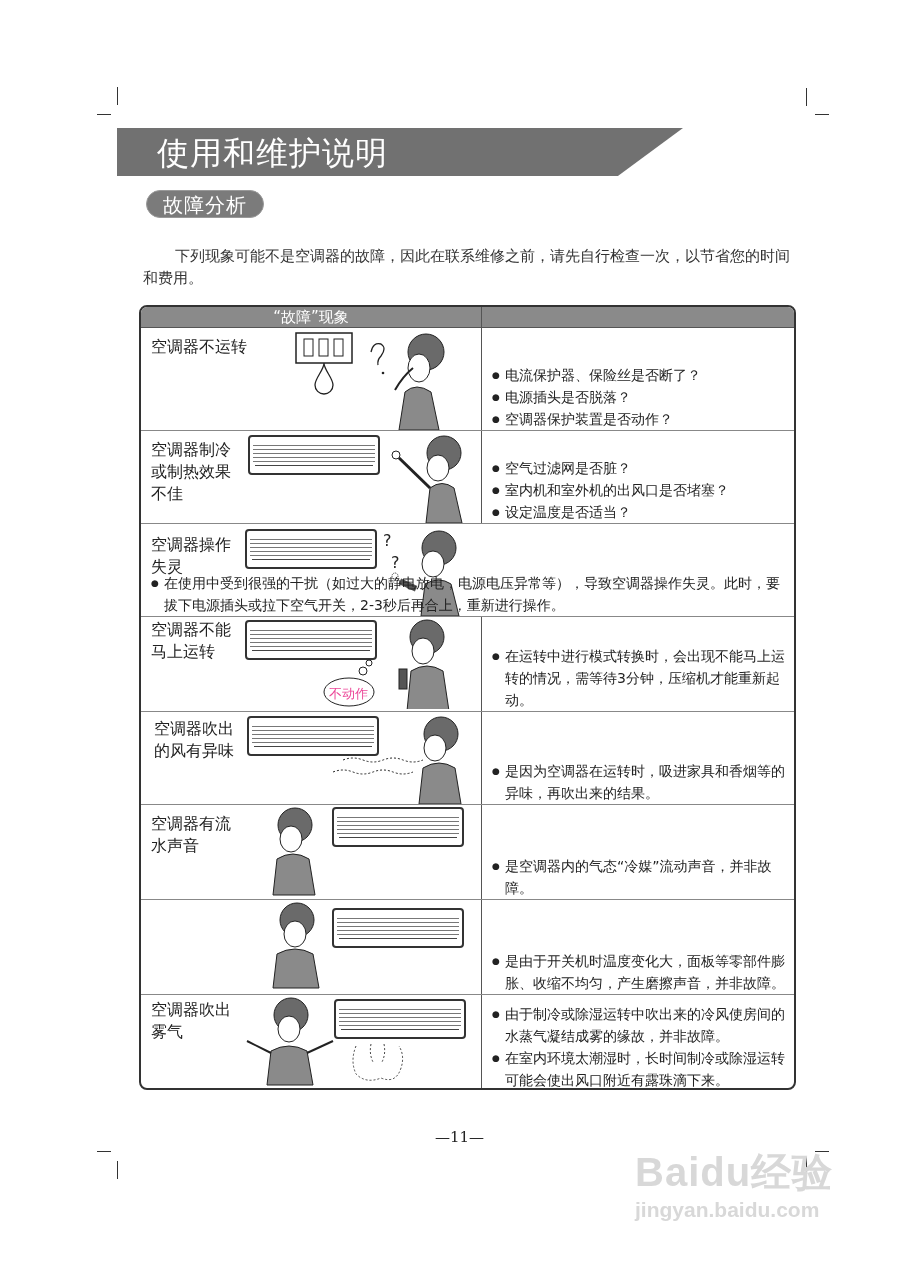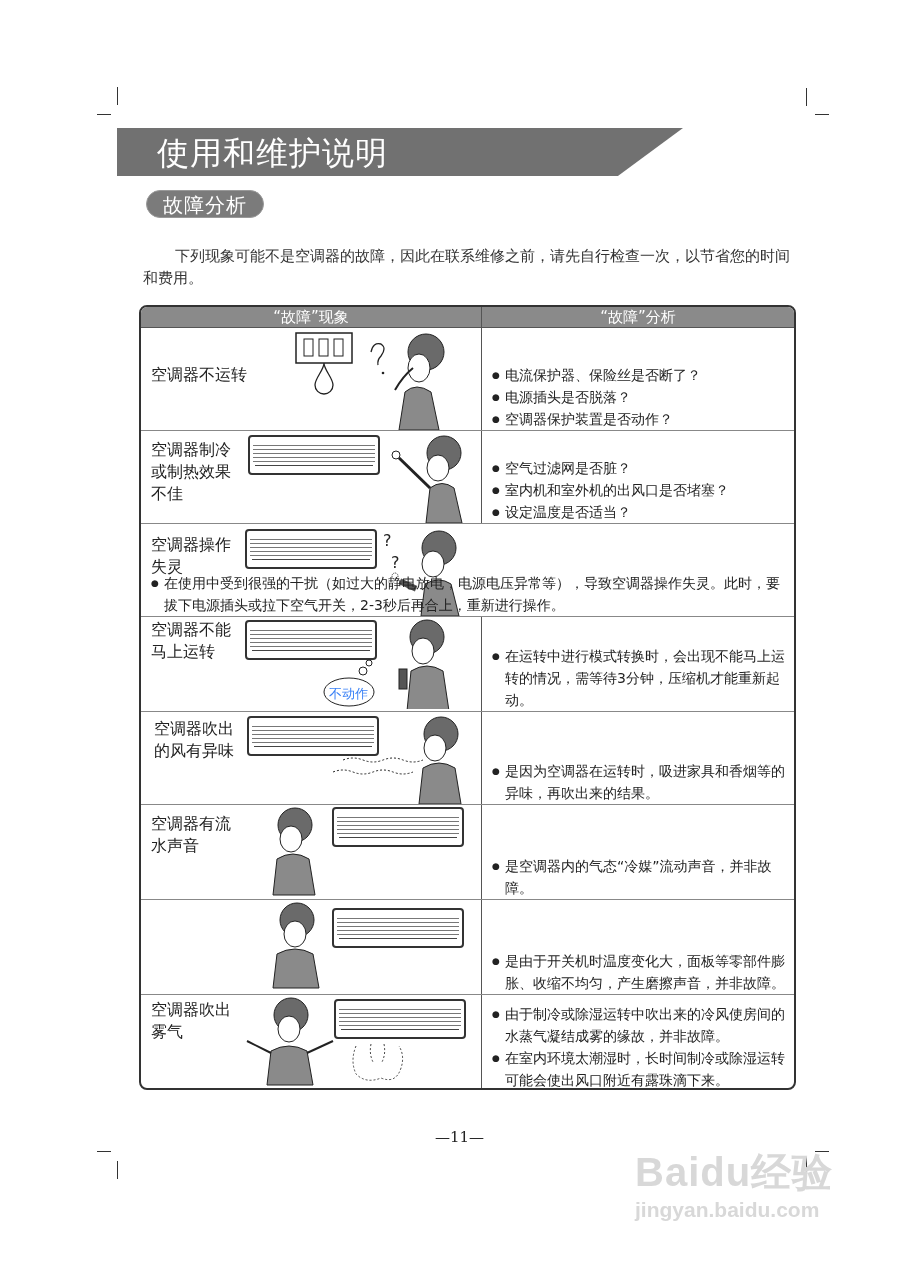--- a/index.html
+++ b/index.html
@@ -28,21 +28,21 @@
   .intro {
     position: absolute; left: 143px; top: 245px; width: 650px; font-size: 15px;
     line-height: 22px; color: #333; text-indent: 32px;
   }
 
   .table {
     position: absolute; left: 139px; top: 305px; width: 657px; height: 785px;
     border: 2px solid #333; border-radius: 8px; overflow: hidden;
   }
   .thead {
-    display: flex; height: 21px; background: #8a8a8a; border-bottom: 1px solid #555;
+    display: flex; height: 21px; background: #8a8a8a; border-bottom: 1px solid #555; flex-direction: column;
   }
   .thead .th { color: #fff; font-size: 15px; line-height: 21px; text-align: center; }
   .thead .th.left { width: 341px; border-right: 1px solid #555; }
   .thead .th.right { flex: 1; }
 
   .row { display: flex; border-bottom: 1px solid #888; position: relative; }
   .row:last-child { border-bottom: none; }
   .cell-left { width: 341px; border-right: 1px solid #555; position: relative; }
   .cell-right { flex: 1; display: flex; flex-direction: column; justify-content: flex-end; padding: 0 8px 0 12px; }
   .symptom { position: absolute; font-size: 16px; line-height: 22px; color: #222; }
@@ -82,21 +82,21 @@
 <div class="intro">下列现象可能不是空调器的故障，因此在联系维修之前，请先自行检查一次，以节省您的时间和费用。</div>
 
 <div class="table">
   <div class="thead">
     <div class="th left">“故障”现象</div>
     <div class="th right">“故障”分析</div>
   </div>
 
   <div class="row" style="height:103px;">
     <div class="cell-left">
-      <div class="symptom" style="left:10px;top:8px;margin-top:28px;">空调器不运转</div>
+      <div class="symptom" style="left:10px;top:8px;">空调器不运转</div>
       <svg class="person" style="left:150px;top:2px;" width="190" height="100">
         <rect x="5" y="3" width="56" height="30" fill="#fff" stroke="#222" stroke-width="1.5"></rect>
         <rect x="13" y="9" width="9" height="17" fill="#fff" stroke="#222"></rect>
         <rect x="28" y="9" width="9" height="17" fill="#fff" stroke="#222"></rect>
         <rect x="43" y="9" width="9" height="17" fill="#fff" stroke="#222"></rect>
         <path d="M33 33 C 33 40, 24 48, 24 55 a9 9 0 0 0 18 0 C 42 48, 33 40, 33 33 Z" fill="#fff" stroke="#222" stroke-width="1.3"></path>
         <path d="M80 22 q2 -10 10 -8 q6 4 0 12 q-4 4 -3 9" fill="none" stroke="#222" stroke-width="1.3"></path>
         <circle cx="92" cy="43" r="1.3" fill="#222"></circle>
         <circle cx="135" cy="22" r="18" fill="#6a6a6a" stroke="#222"></circle>
         <ellipse cx="128" cy="38" rx="11" ry="14" fill="#fff" stroke="#222"></ellipse>
@@ -172,21 +172,21 @@
           <div class="louver" style="top:16px"></div>
           <div class="louver" style="top:20px"></div>
           <div class="louver" style="top:24px"></div>
         <div class="base"></div>
       </div>
       <svg class="person" style="left:178px;top:42px;" width="60" height="50">
         <circle cx="50" cy="4" r="3" fill="#fff" stroke="#222"></circle>
         <circle cx="44" cy="12" r="4" fill="#fff" stroke="#222"></circle>
         <ellipse cx="30" cy="33" rx="25" ry="14" fill="#fff" stroke="#222"></ellipse>
       </svg>
-      <div style="position:absolute;left:188px;top:68px;font-size:13px;color:#3b82f6;">不动作</div>
+      <div style="position:absolute;left:188px;top:68px;font-size:13px;color:#ec4899;">不动作</div>
       <svg class="person" style="left:250px;top:2px;" width="90" height="90">
         <circle cx="36" cy="18" r="17" fill="#6a6a6a" stroke="#222"></circle>
         <ellipse cx="32" cy="32" rx="11" ry="13" fill="#fff" stroke="#222"></ellipse>
         <path d="M16 92 L20 52 Q36 42 52 52 L58 92 Z" fill="#8a8a8a" stroke="#222"></path>
         <rect x="8" y="50" width="8" height="20" fill="#555" stroke="#222"></rect>
       </svg>
     </div>
     <div class="cell-right">
       <div class="bullet">在运转中进行模式转换时，会出现不能马上运转的情况，需等待3分钟，压缩机才能重新起动。</div>
     </div>

